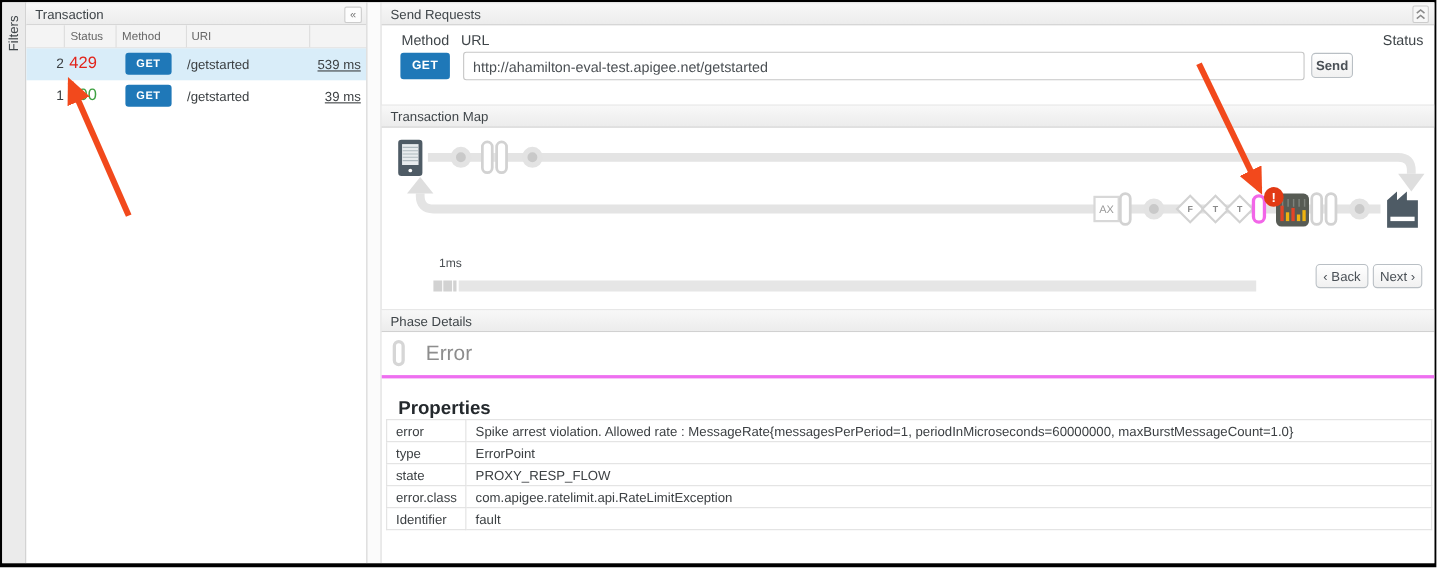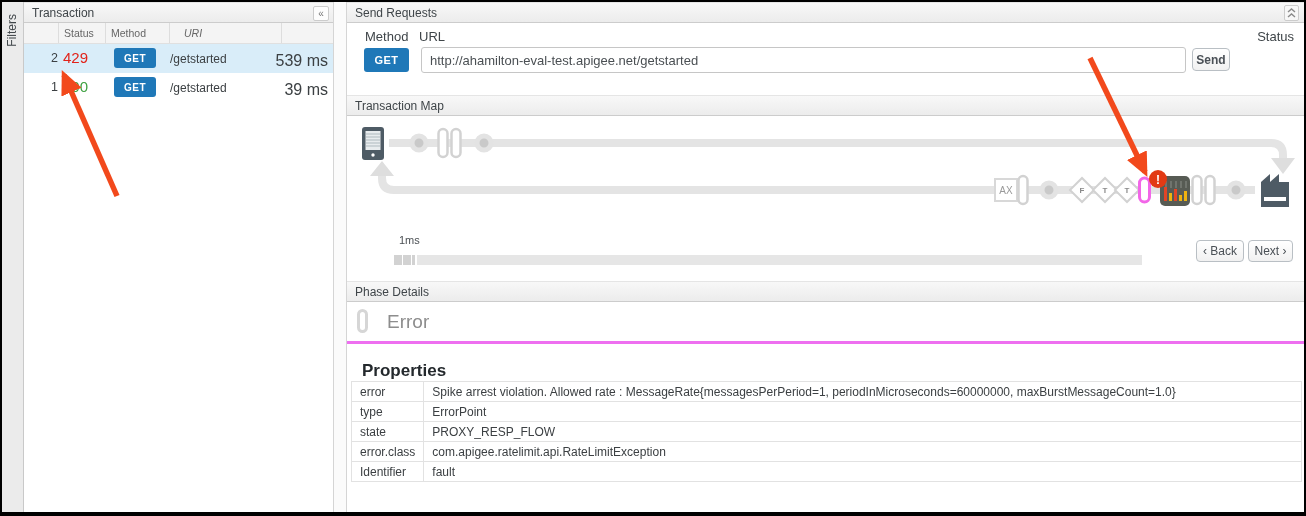--- a/index.html
+++ b/index.html
@@ -40,21 +40,21 @@
   .tx-row.selected { background:#d9edf9; }
   .tx-row .idx { position:absolute; left:0; width:34px; text-align:right;
     top:7px; font-size:12.5px; color:#3c4043; }
   .tx-row .status { position:absolute; left:39px; top:5px; font-size:15px; }
   .status-err { color:#e2231a; }
   .status-ok  { color:#3fa142; }
   .tx-get { position:absolute; left:90px; top:4px; width:42px; height:20px;
     background:#1f78b8; color:#fff; border:none; border-radius:3px;
     font-size:10px; font-weight:bold; letter-spacing:.5px; font-family:inherit; }
   .tx-row .uri { position:absolute; left:146px; top:8px; font-size:12px; color:#3c4043; }
-  .tx-row .elapsed { position:absolute; right:5px; top:8px; font-size:16px; color:#3c4043; }
+  .tx-row .elapsed { position:absolute; right:5px; top:8px; font-size:12px; color:#3c4043;text-decoration:underline; }
 
   
   .splitter { position:absolute; left:331px; top:0; width:14px; height:510px;
     background:#fbfbfb; border-left:1px solid #d5d5d5; border-right:1px solid #d5d5d5; }
 
   
   .rp { position:absolute; left:345px; top:0; width:957px; height:510px; background:#fff; }
   .collapse-up { position:absolute; right:5px; top:2px; width:15px; height:16px;
     border:1px solid #ccc; border-radius:2px; background:#f7f7f7; }
 
@@ -109,21 +109,21 @@
       <span>Transaction</span>
       <div class="collapse-btn">«</div>
     </div>
     <div class="tx-cols">
       <div class="sep" style="left:34px;"></div>
       <div class="sep" style="left:81px;"></div>
       <div class="sep" style="left:145px;"></div>
       <div class="sep" style="left:257px;"></div>
       <span style="left:40px;">Status</span>
       <span style="left:87px;">Method</span>
-      <span style="left:160px;font-style:italic;">URI</span>
+      <span style="left:150px;">URI</span>
       <span style="right:5px;margin-top:24px;">Elapsed</span>
     </div>
 
     <div class="tx-row selected" style="top:42px;">
       <span class="idx">2</span>
       <span class="status status-err">429</span>
       <button class="tx-get">GET</button>
       <span class="uri">/getstarted</span>
       <span class="elapsed">539 ms</span>
     </div>

